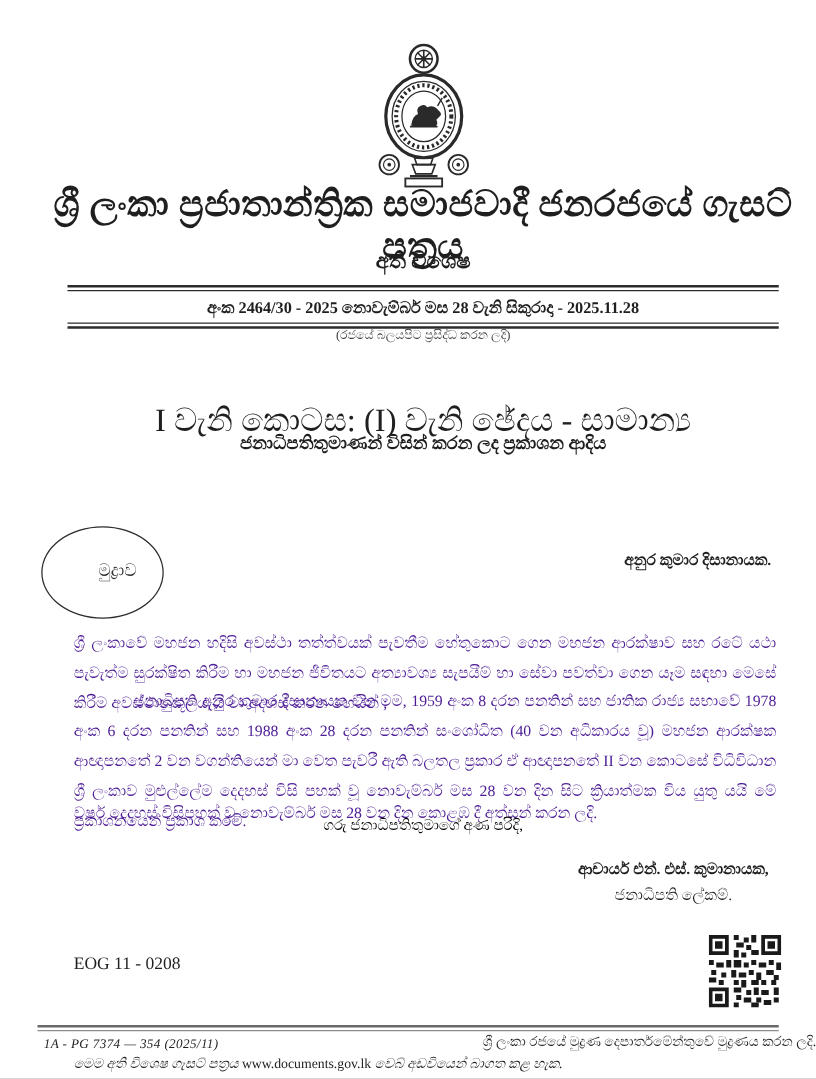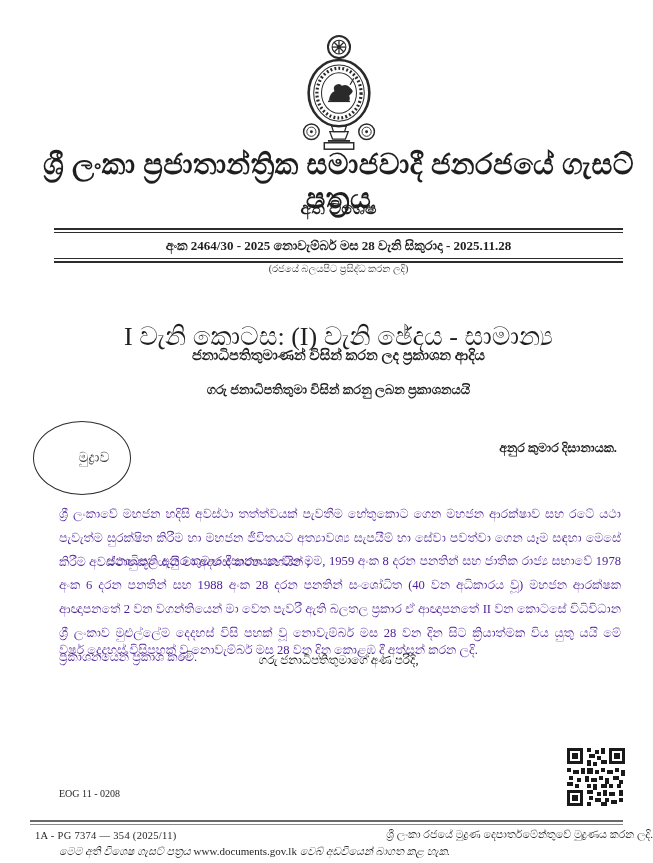--- a/index.html
+++ b/index.html
@@ -44,25 +44,25 @@
 
   .body-par{left:35px;right:32px;text-align:justify;font-size:12.6px;line-height:24px;color:#4c1d95;}
   .par1{top:489px;}
   .par2{top:536px;text-indent:48px;}
   .par3{top:625px;}
   .by-order{top:653px;font-size:12px;color:#000000;}
   .signature{top:685px;right:38px;text-align:center;font-size:12.5px;line-height:21px;}
   .signature .name{font-weight:bold;}
 
   
-  .doc-code{top:764px;left:35px;font-size:10px;margin-top:24px;}
+  .doc-code{top:764px;left:35px;font-size:14px;}
   .qr{top:748px;right:28px;width:58px;height:58px;}
   .footer-rule{top:820px;left:30px;right:30px;border-top:2.5px solid #6a6a6a;height:2px;border-bottom:1px solid #8a8a8a;}
   .footer-line1{top:828px;height:14px;}
-  .print-ref{position:absolute;left:35px;top:2px;font-size:10.5px;letter-spacing:.3px;}
+  .print-ref{position:absolute;left:35px;top:2px;font-size:10.5px;letter-spacing:.3px;font-style:italic;}
   .printed-by{position:absolute;left:0;right:0;text-align:right;font-size:11px;}
   .footer-line2{top:845px;left:35px;right:35px;font-size:11px;font-style:italic;}
   .footer-line2 .url{font-style:normal;font-family:"Liberation Serif","DejaVu Serif",serif;}
 </style>
 </head>
 <body>
 
 <div class="page">
 
   <div class="abs emblem">
@@ -109,33 +109,36 @@
   <div class="abs issue-bar">
     <div class="rule-heavy-light"></div>
     <div class="issue-text">අංක 2464/30 - 2025 නොවැම්බර් මස 28 වැනි සිකුරාදා - 2025.11.28</div>
     <div class="rule-light-heavy"></div>
   </div>
 
   <div class="abs center authority-note">(රජයේ බලයපිට ප්‍රසිද්ධ කරන ලදි)</div>
 
   <div class="abs center part-heading">I වැනි කොටස: (I) වැනි ඡේදය - සාමාන්‍ය</div>
   <div class="abs center subheading1">ජනාධිපතිතුමාණන් විසින් කරන ලද ප්‍රකාශන ආදිය</div>
-  <div class="abs center subheading2">ගරු ජනාධිපතිතුමා විසින් කරනු ලබන ප්‍රකාශනයයි</div>
 
   <div class="abs seal">
     <span>මුද්‍රාව</span>
   </div>
   <div class="abs president-name">අනුර කුමාර දිසානායක.</div>
 
   <p class="abs body-par par1">ශ්‍රී ලංකාවේ මහජන හදිසි අවස්ථා තත්ත්වයක් පැවතීම හේතුකොට ගෙන මහජන ආරක්ෂාව සහ රටේ යථා පැවැත්ම සුරක්ෂිත කිරීම හා මහජන ජීවිතයට අත්‍යාවශ්‍ය සැපයීම් හා සේවා පවත්වා ගෙන යෑම සඳහා මෙසේ කිරීම අවස්ථානුකූලයැයි මා අදහස් කරන හෙයින් ;</p>
   <p class="abs body-par par2">ජනාධිපති අනුර කුමාර දිසානායක වන මම, 1959 අංක 8 දරන පනතින් සහ ජාතික රාජ්‍ය සභාවේ 1978 අංක 6 දරන පනතින් සහ 1988 අංක 28 දරන පනතින් සංශෝධිත (40 වන අධිකාරය වූ) මහජන ආරක්ෂක ආඥාපනතේ 2 වන වගන්තියෙන් මා වෙත පැවරී ඇති බලතල ප්‍රකාර ඒ ආඥාපනතේ II වන කොටසේ විධිවිධාන ශ්‍රී ලංකාව මුළුල්ලේම දෙදහස් විසි පහක් වූ නොවැම්බර් මස 28 වන දින සිට ක්‍රියාත්මක විය යුතු යයි මේ ප්‍රකාශනයෙන් ප්‍රකාශ කරමි.</p>
   <p class="abs body-par par3">වර්ෂ දෙදහස් විසිපහක් වූ නොවැම්බර් මස 28 වන දින කොළඹ දී අත්සන් කරන ලදි.</p>
 
   <div class="abs center by-order">ගරු ජනාධිපතිතුමාගේ අණ පරිදි,</div>
 
+  <div class="abs signature">
+    <div class="name">ආචාර්ය එන්. එස්. කුමානායක,</div>
+    <div>ජනාධිපති ලේකම්.</div>
+  </div>
 
   <div class="abs doc-code">EOG 11 - 0208</div>
 
   <div class="abs qr">
     <svg width="58" height="58" viewBox="0 0 29 29">
       <rect width="29" height="29" fill="#fff"></rect>
       <g fill="#1a1a1a">
 
         <path d="M0 0h8v8h-8zM1.5 1.5v5h5v-5z" fill-rule="evenodd"></path>
         <rect x="2.5" y="2.5" width="3" height="3"></rect>

